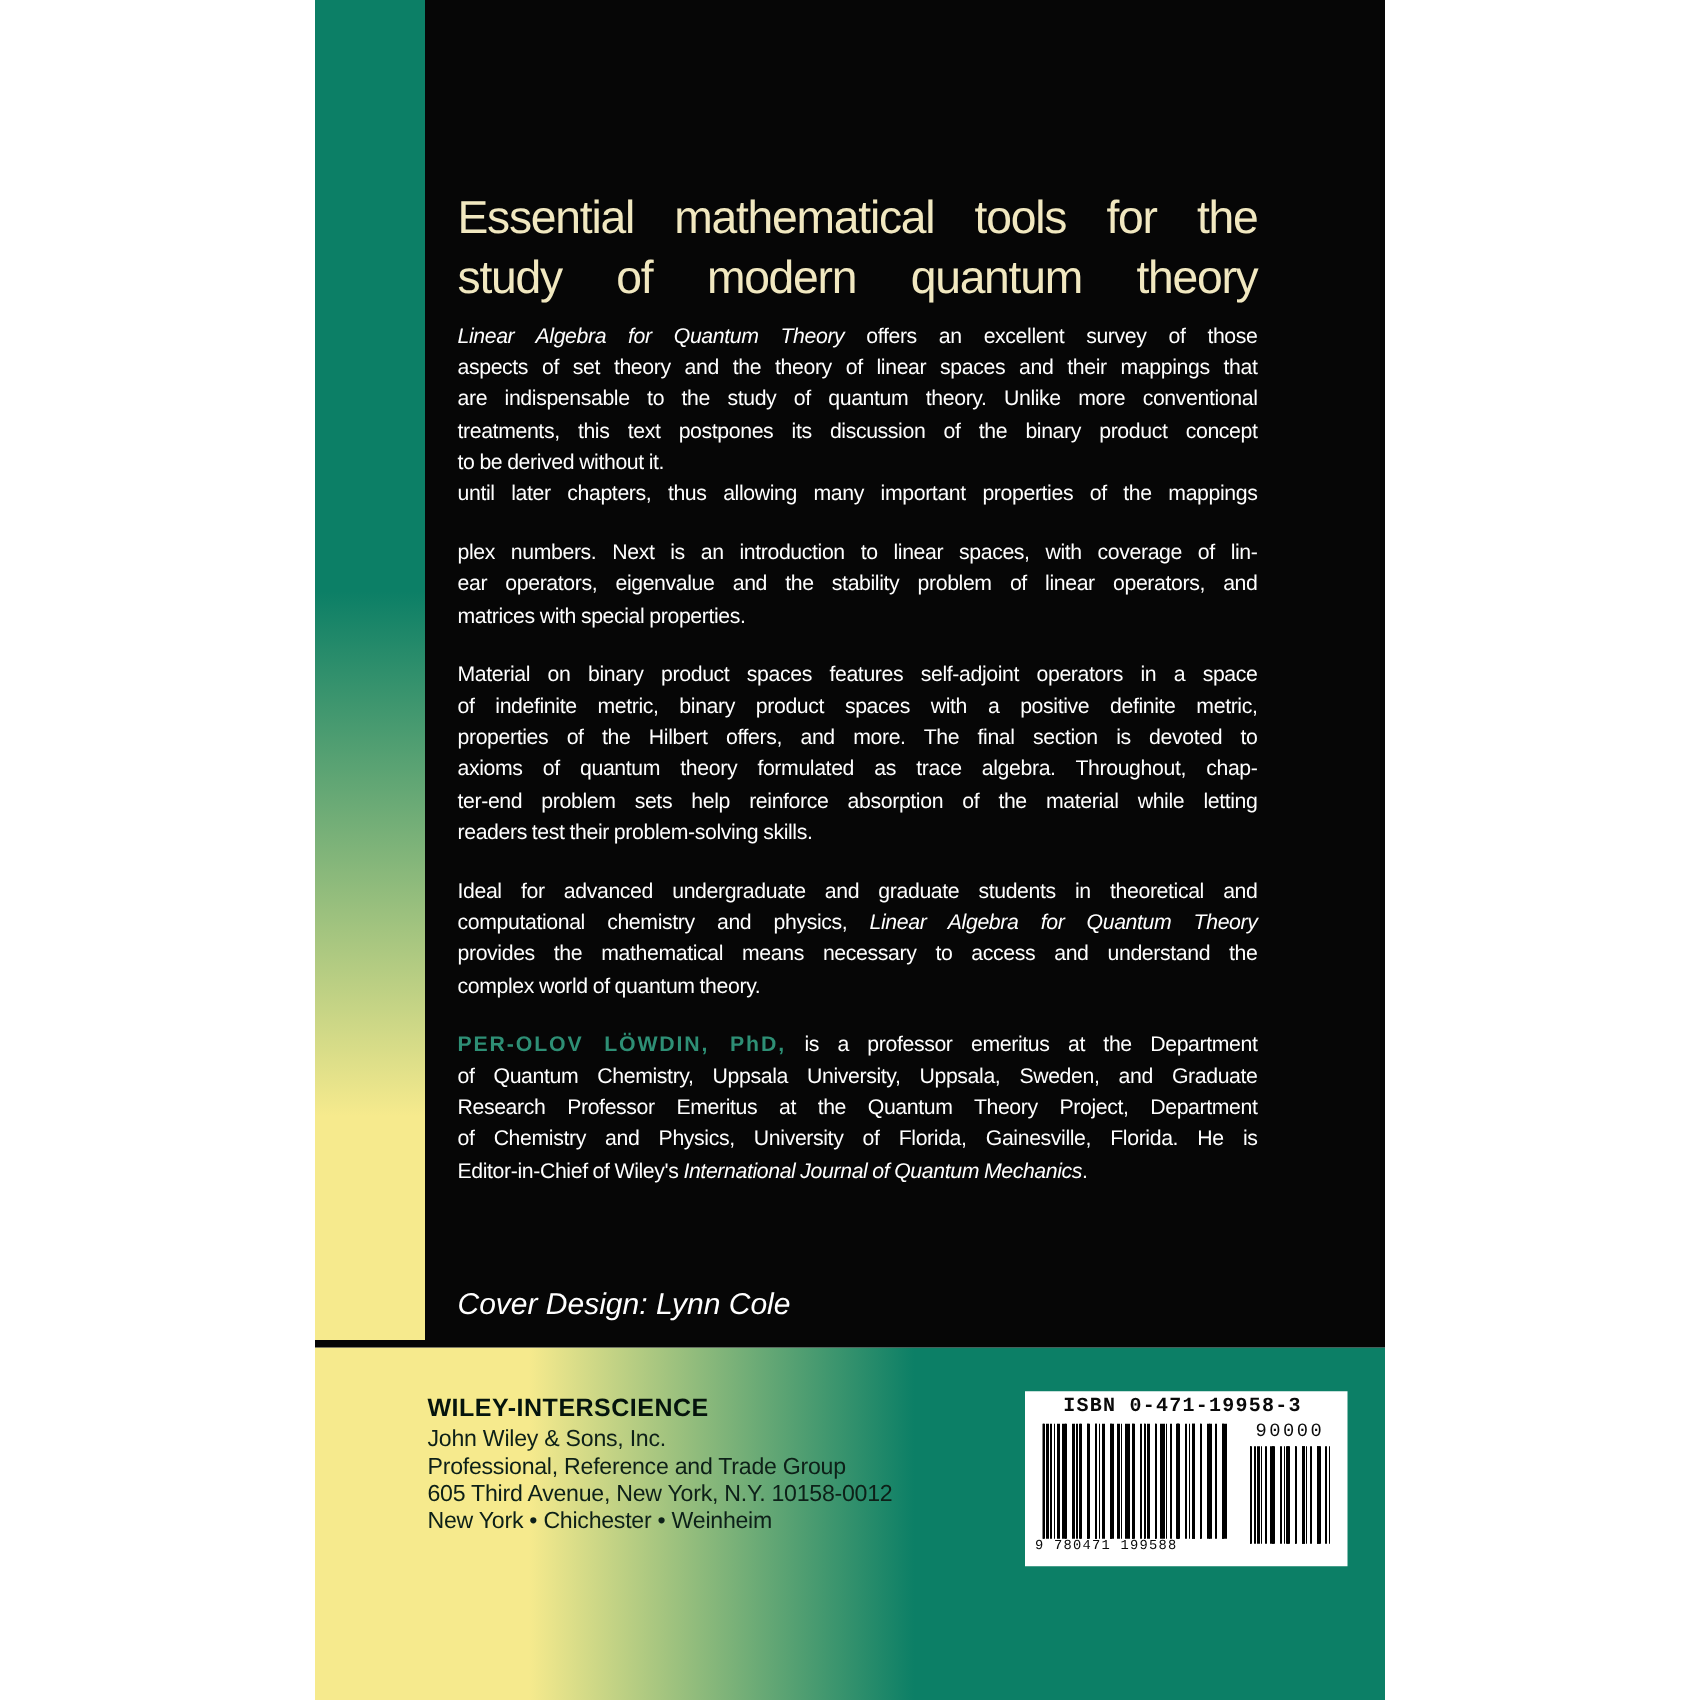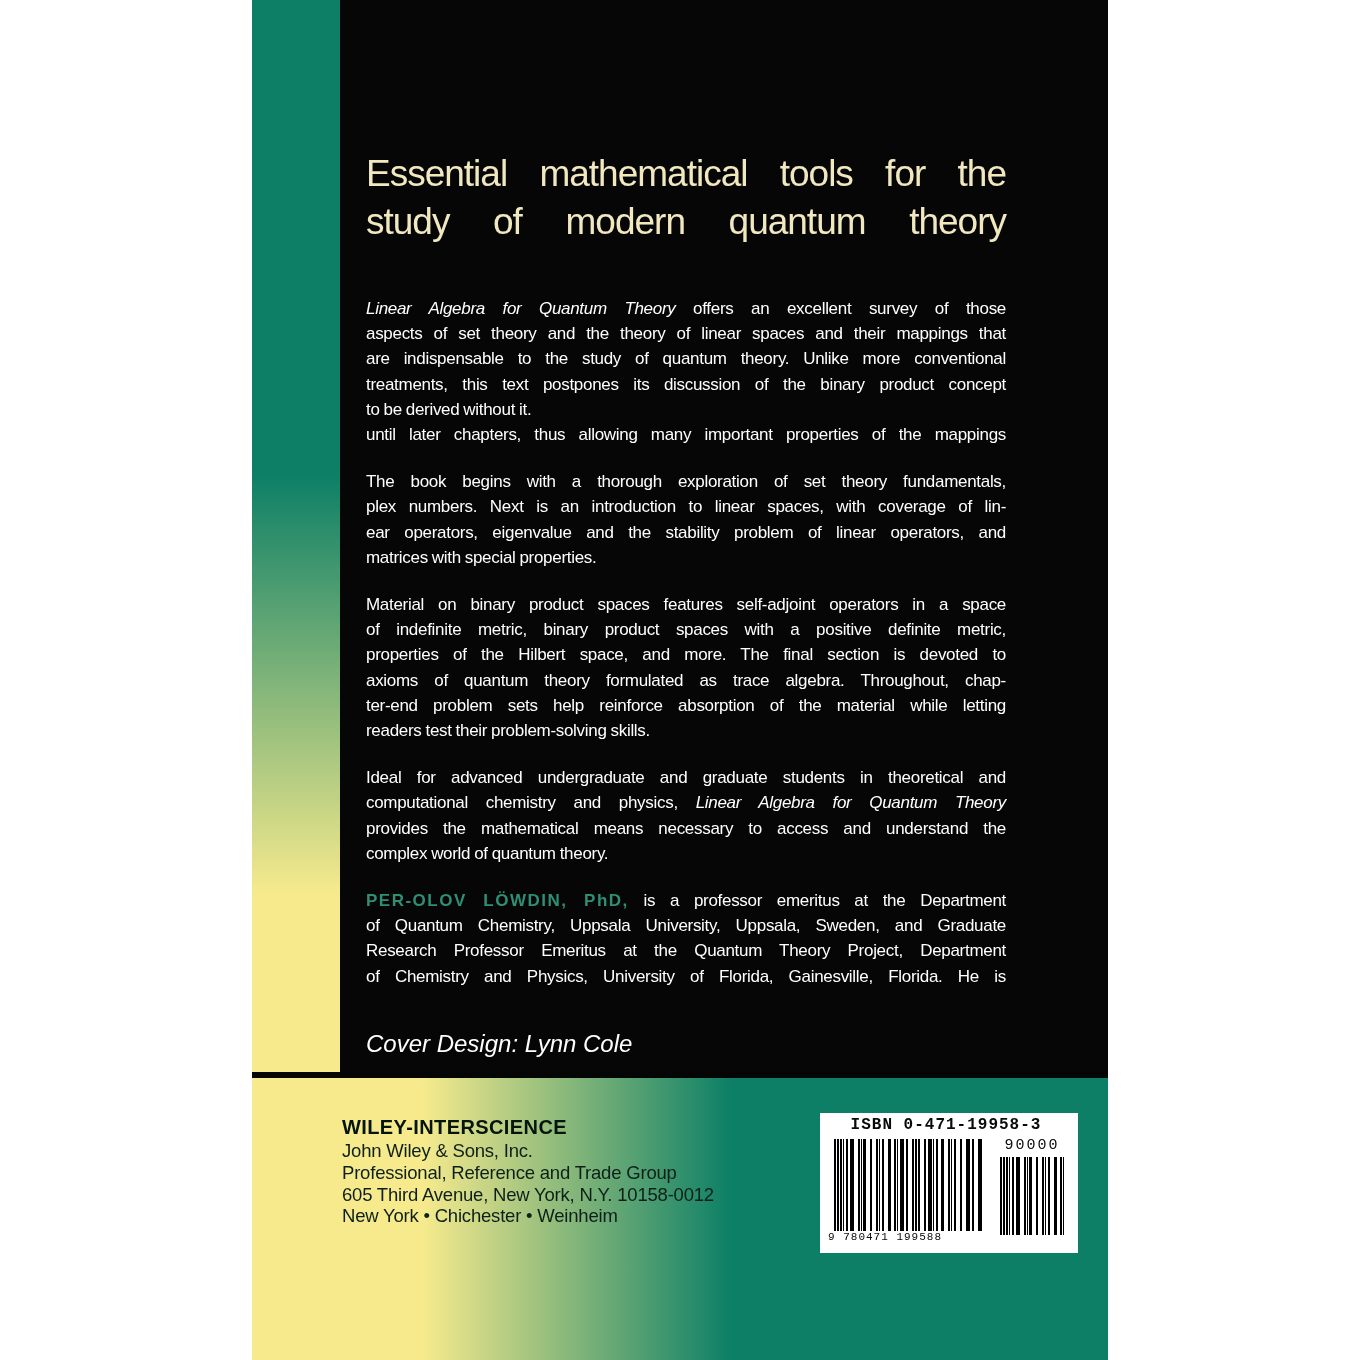--- a/index.html
+++ b/index.html
@@ -18,21 +18,21 @@
     border-top:6px solid #050505;
     background:linear-gradient(90deg,var(--cover-yellow) 0%,var(--cover-yellow) 20%,var(--cover-teal) 56%,var(--cover-teal) 100%);
   }
   .title{
     position:absolute;left:114px;top:150px;width:640px;
     color:var(--title-cream);font-size:37px;line-height:48px;letter-spacing:-1px;
   }
   .tline{text-align:justify;text-align-last:justify}
   .copy{
     position:absolute;left:114px;top:256px;width:640px;
-    color:var(--body-white);font-size:17px;line-height:25.2px;letter-spacing:-0.3px;word-spacing:-0.5px;margin-top:40px;
+    color:var(--body-white);font-size:17px;line-height:25.2px;letter-spacing:-0.3px;word-spacing:-0.5px;
   }
   .para{margin:0 0 22px 0}
   .pline{text-align:justify;text-align-last:justify}
   .pline.last{text-align-last:left}
   .author-name{color:var(--author-teal);font-weight:700;letter-spacing:1.5px}
   .credit{
     position:absolute;left:114px;top:1030px;
     color:var(--body-white);font-style:italic;font-size:24px;
   }
   .publisher{
@@ -71,44 +71,44 @@
   <div class="copy">
       <div class="para">
         <div class="pline"><i>Linear Algebra for Quantum Theory</i> offers an excellent survey of those</div>
         <div class="pline">aspects of set theory and the theory of linear spaces and their mappings that</div>
         <div class="pline">are indispensable to the study of quantum theory.  Unlike more conventional</div>
         <div class="pline">treatments, this text postpones its discussion of the binary product concept</div>
         <div class="pline last">to be derived without it.</div>
         <div class="pline">until later chapters, thus allowing many important properties of the mappings</div>
       </div>
       <div class="para">
-        <div class="pline">The book begins with a thorough exploration of set theory fundamentals,</div>
         <div class="pline">plex numbers.  Next is an introduction to linear spaces, with coverage of lin-</div>
         <div class="pline">ear operators, eigenvalue and the stability problem of linear operators, and</div>
         <div class="pline last">matrices with special properties.</div>
       </div>
       <div class="para">
         <div class="pline">Material on binary product spaces features self-adjoint operators in a space</div>
         <div class="pline">of indefinite metric, binary product spaces with a positive definite metric,</div>
-        <div class="pline">properties of the Hilbert space, and more.  The final section is devoted to</div>
+        <div class="pline">properties of the Hilbert offers, and more.  The final section is devoted to</div>
         <div class="pline">axioms of quantum theory formulated as trace algebra.  Throughout, chap-</div>
         <div class="pline">ter-end problem sets help reinforce absorption of the material while letting</div>
         <div class="pline last">readers test their problem-solving skills.</div>
       </div>
       <div class="para">
         <div class="pline">Ideal for advanced undergraduate and graduate students in theoretical and</div>
         <div class="pline">computational chemistry and physics, <i>Linear Algebra for Quantum Theory</i></div>
         <div class="pline">provides the mathematical means necessary to access and understand the</div>
         <div class="pline last">complex world of quantum theory.</div>
       </div>
       <div class="para">
         <div class="pline"><span class="author-name">PER-OLOV LÖWDIN, PhD,</span> is a professor emeritus at the Department</div>
         <div class="pline">of Quantum Chemistry, Uppsala University, Uppsala, Sweden, and Graduate</div>
         <div class="pline">Research Professor Emeritus at the Quantum Theory Project, Department</div>
         <div class="pline">of Chemistry and Physics, University of Florida, Gainesville, Florida.  He is</div>
+        <div class="pline last">Editor-in-Chief of Wiley's <i>International Journal of Quantum Mechanics</i>.</div>
       </div>
     </div>
 
   <div class="credit">Cover Design: Lynn Cole</div>
 
   <div class="band"></div>
 
   <div class="publisher">
     <div class="pubname">WILEY-INTERSCIENCE</div>
     <div>

